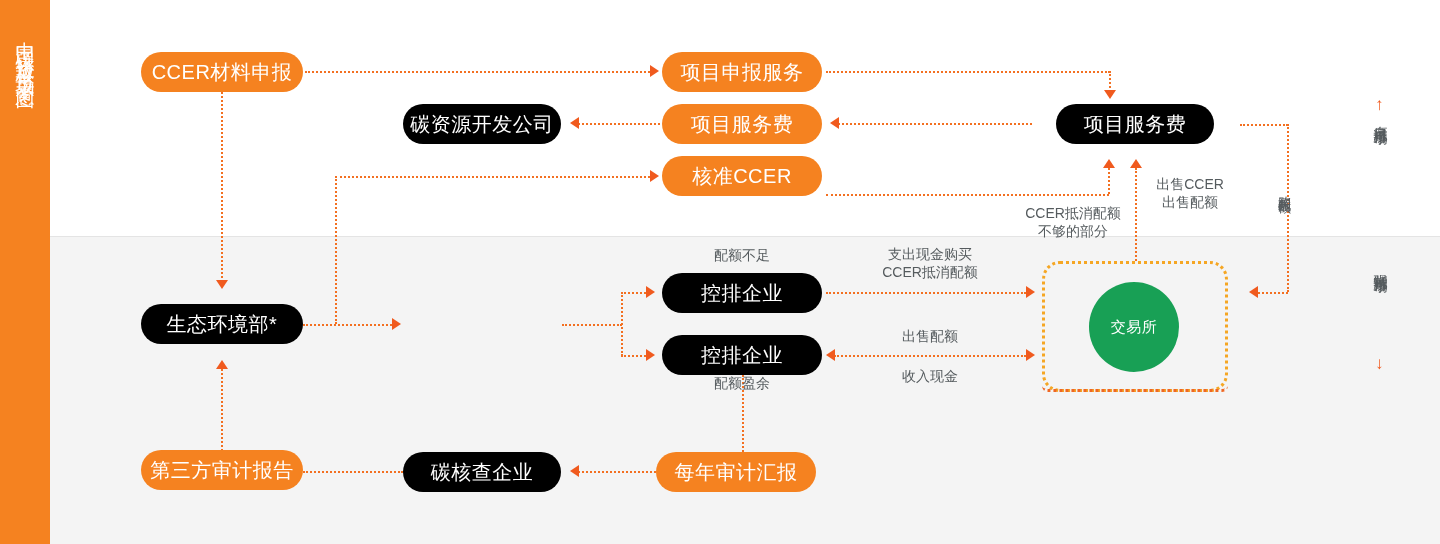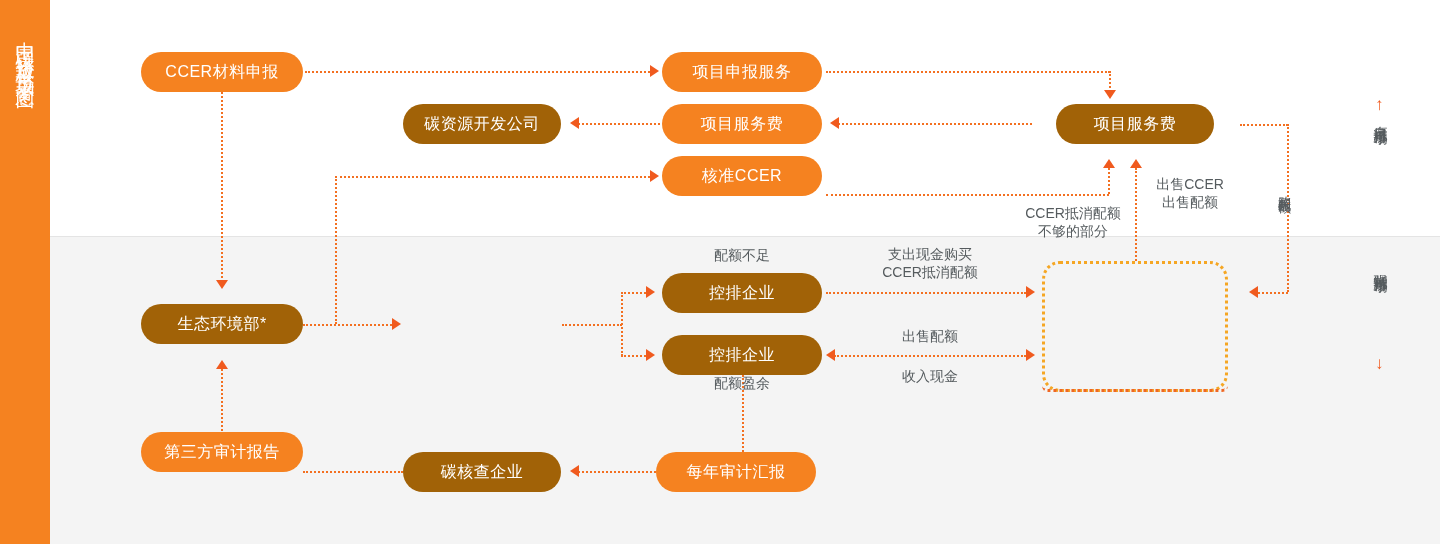--- a/index.html
+++ b/index.html
@@ -23,25 +23,25 @@
   }
   .sidebar-title{
     writing-mode:vertical-rl;text-orientation:upright;
     color:#ffffff;font-size:19px;letter-spacing:5px;line-height:1.15;
     margin-top:26px;white-space:nowrap;
   }
 
   
   .pill{
     position:absolute;display:flex;align-items:center;justify-content:center;
-    height:40px;border-radius:20px;color:#ffffff;font-size:16px;
+    height:40px;border-radius:20px;color:#ffffff;font-size:20px;
     letter-spacing:.5px;white-space:nowrap;box-sizing:border-box;
   }
   .pill.orange{background:#f58220;}
-  .pill.green{background:#a16207;}
+  .pill.green{background:#000000;}
 
   
   .exch-box{
     position:absolute;left:1042px;top:261px;width:186px;height:131px;
     border:3px dotted #f5a623;border-radius:18px;box-sizing:border-box;
   }
   .exch-box::after{
     content:"";position:absolute;left:-3px;right:-3px;bottom:-3px;height:3px;
     border-bottom:3px dotted #ef6723;border-radius:0 0 18px 18px;
   }
@@ -138,20 +138,23 @@
 
   <div class="hline" style="left:578px;top:471px;width:78px;"></div>
   <div class="arr arr-l" style="left:570px;top:465px;"></div>
 
   <div class="hline" style="left:303px;top:471px;width:100px;"></div>
 
   <div class="vline" style="left:221px;top:369px;height:82px;"></div>
   <div class="arr arr-u" style="left:216px;top:360px;"></div>
 
   <div class="exch-box"></div>
+  <div class="exch-circle">
+    <span>交易所</span>
+  </div>
 
   <div class="pill orange" style="left:141px;top:52px;width:162px;">
     <span>CCER材料申报</span>
   </div>
 
   <div class="pill orange" style="left:662px;top:52px;width:160px;">
     <span>项目申报服务</span>
   </div>
 
   <div class="pill green" style="left:403px;top:104px;width:158px;">
@@ -176,21 +179,21 @@
 
 
   <div class="pill green" style="left:662px;top:273px;width:160px;">
     <span>控排企业</span>
   </div>
 
   <div class="pill green" style="left:662px;top:335px;width:160px;">
     <span>控排企业</span>
   </div>
 
-  <div class="pill orange" style="left:141px;top:432px;width:162px;">
+  <div class="pill orange" style="left:141px;top:450px;width:162px;">
     <span>第三方审计报告</span>
   </div>
 
   <div class="pill green" style="left:403px;top:452px;width:158px;">
     <span>碳核查企业</span>
   </div>
 
   <div class="pill orange" style="left:656px;top:452px;width:160px;">
     <span>每年审计汇报</span>
   </div>

